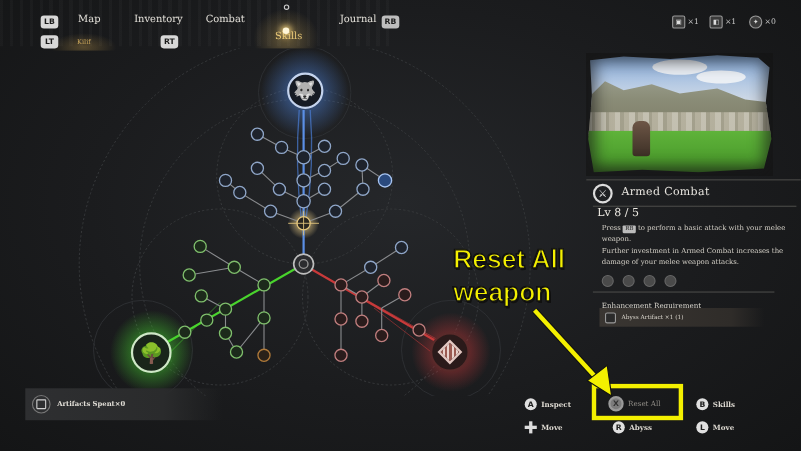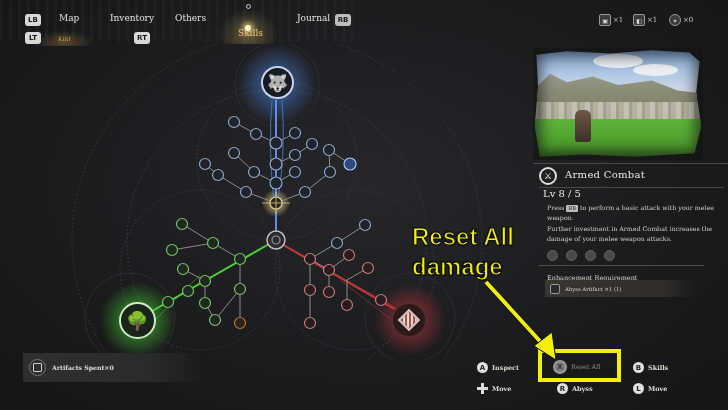--- a/index.html
+++ b/index.html
@@ -9,21 +9,21 @@
     position:absolute; inset:0;
     background:
       radial-gradient(ellipse at 50% 45%, #25272a 0%, #1b1c1e 55%, #141516 100%);
   }
   .deco-band {
     position:absolute; left:0; top:0; width:360px; height:42px;
     background:repeating-linear-gradient(90deg, rgba(255,255,255,0.035) 0 3px, transparent 3px 9px);
     opacity:.7;
   }
   
-  .topnav { position:absolute; left:4px; top:0; width:584px; height:44px; }
+  .topnav { position:absolute; left:16px; top:0; width:584px; height:44px; }
   .btn-badge {
     position:absolute; height:12px; min-width:16px; padding:0 2px;
     border-radius:3px; background:#d8d8d8; color:#1a1a1a;
     font-family:"DejaVu Sans", sans-serif; font-size:7px; font-weight:bold;
     line-height:12px; text-align:center;
   }
   .btn-badge.dim { background:#bdbdbd; }
   .navtab { position:absolute; top:13px; font-size:9px; color:#e4e1da; }
   .navtab.active { color:#e8c877; top:11px;margin-top:17px; }
   .active-glow {
@@ -96,21 +96,21 @@
 </head>
 <body>
 
 <div class="bg"></div>
 <div class="deco-band"></div>
 
 <div class="topnav">
   <div class="btn-badge" style="left:21px;top:14px;">LB</div>
   <div class="navtab" style="left:55px;">Map</div>
   <div class="navtab" style="left:106px;">Inventory</div>
-  <div class="navtab" style="left:171px;">Others</div>
+  <div class="navtab" style="left:171px;">Combat</div>
   <div class="active-glow"></div>
   <div class="top-small-dot"></div>
   <div class="navtab active" style="left:234px;">Skills</div>
   <div class="active-dot"></div>
   <div class="navtab" style="left:293px;">Journal</div>
   <div class="btn-badge dim" style="left:331px;top:14px;">RB</div>
 
   <div class="subtab-glow"></div>
   <div class="btn-badge" style="left:21px;top:32px;">LT</div>
   <div class="subtab" style="left:54px;top:35px;">Kilif</div>
@@ -360,19 +360,19 @@
   <span>Abyss</span>
 </div>
 <div class="ctrl" style="left:633px;top:383px;">
   <div class="ctrl-btn">L</div>
   <span>Move</span>
 </div>
 
 <div class="annot-box"></div>
 <div class="annot-text">
   <div>Reset All</div>
-  <div>damage</div>
+  <div>weapon</div>
 </div>
 <svg class="annot-arrow" width="728" height="410">
   <line x1="486" y1="282" x2="548" y2="350" stroke="#111" stroke-width="6"></line>
   <line x1="486" y1="282" x2="548" y2="350" stroke="#f4f000" stroke-width="4"></line>
   <polygon points="556,360 534,346 552,332" fill="#f4f000" stroke="#111" stroke-width="1"></polygon>
 </svg>
 
 </body></html>

